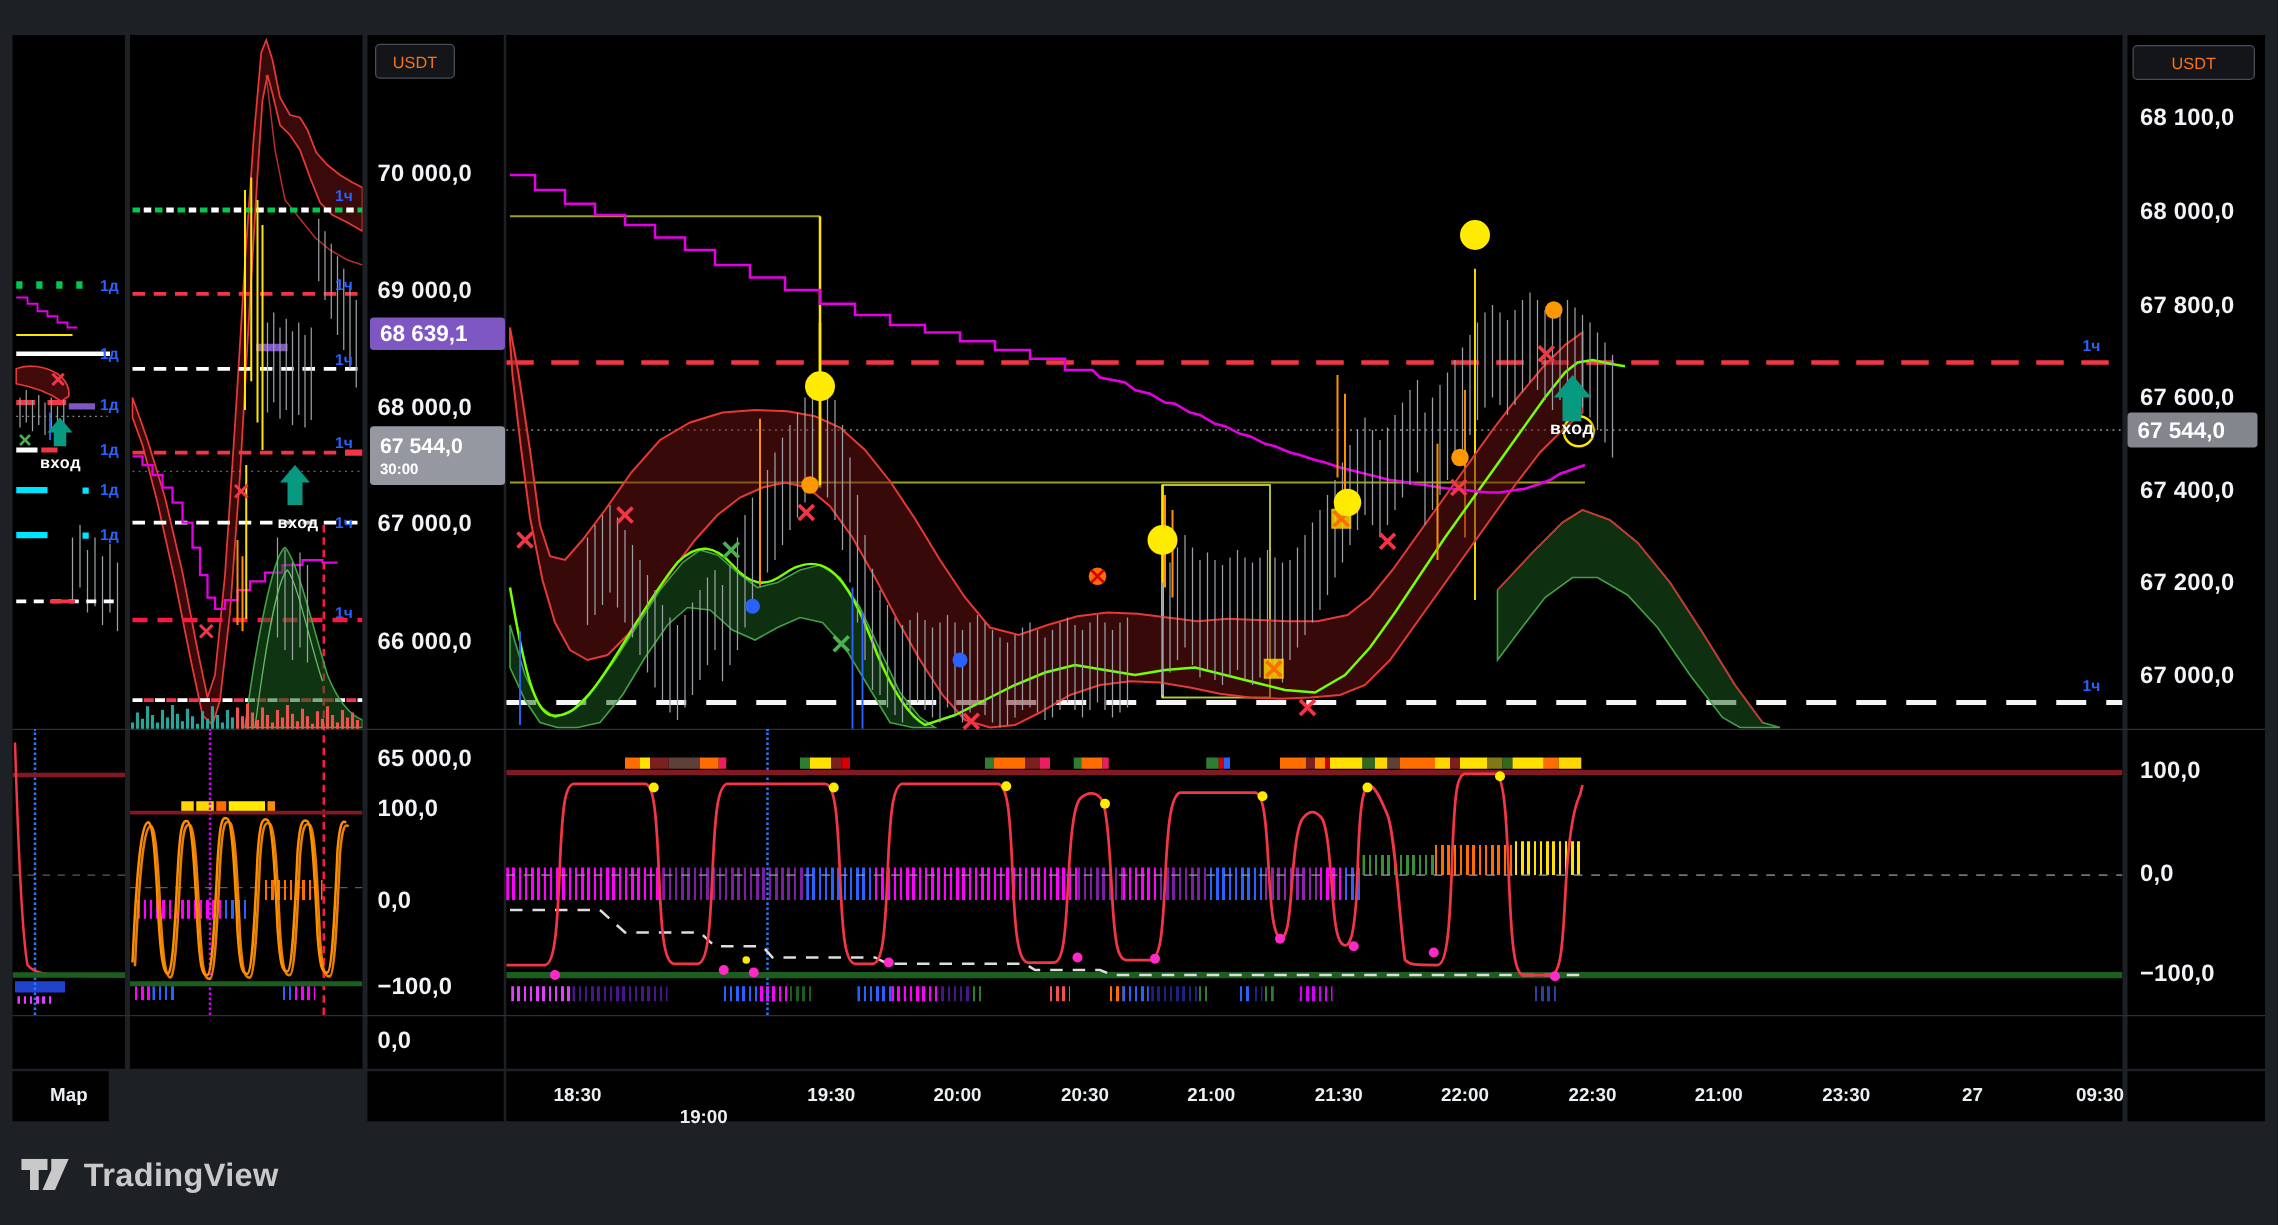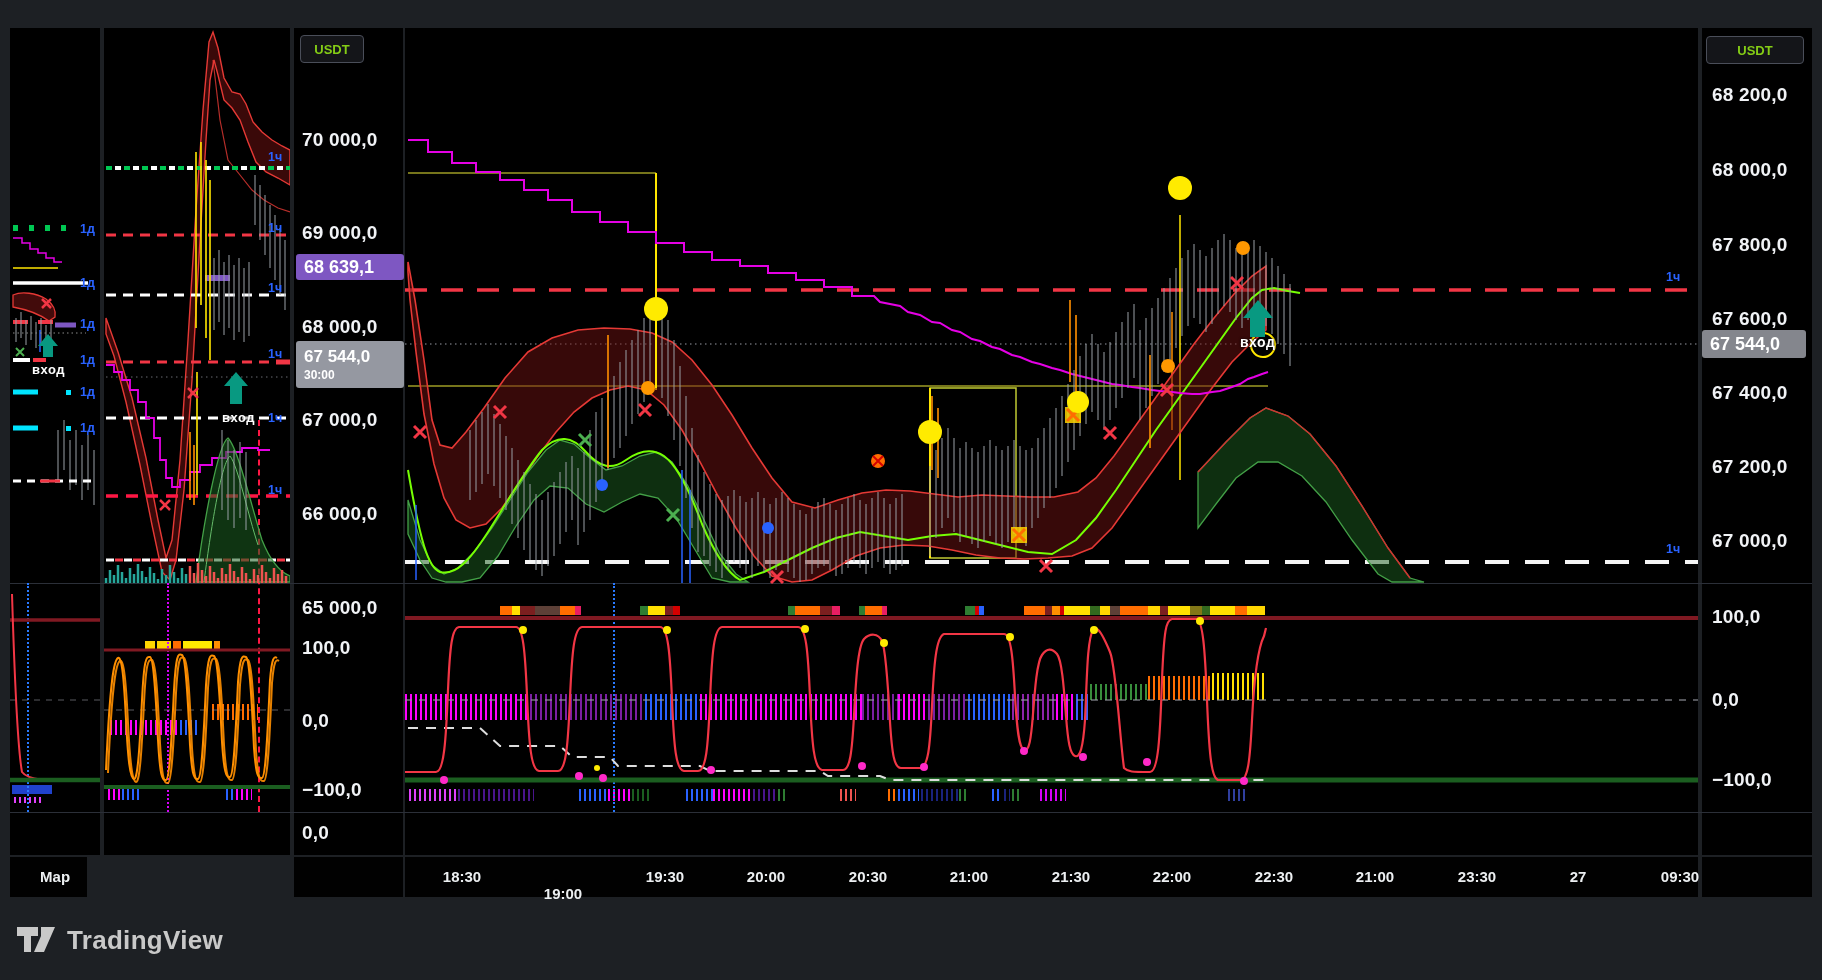--- a/index.html
+++ b/index.html
@@ -4,22 +4,22 @@
 <style>
   html,body{margin:0;padding:0;background:#1d2024;}
   .stage{position:relative;width:1822px;height:980px;background:#1d2024;font-family:"Liberation Sans",sans-serif;overflow:hidden;}
   .hdr{position:absolute;left:12px;top:6px;font-size:14px;color:#b8bcc4;white-space:nowrap;}
   .panel{position:absolute;top:28px;height:827px;background:#000;}
   .axisbox{position:absolute;top:857px;height:40px;background:#010101;}
   .axlbl{position:absolute;top:11px;transform:translateX(-50%);color:#eceff1;font-size:15px;font-weight:700;white-space:nowrap;}
   .divh{position:absolute;left:10px;width:1802px;height:1px;background:#2b2f38;}
   svg.lay{position:absolute;pointer-events:none;}
   .pricelbl{position:absolute;color:#f1f3f6;font-size:19px;font-weight:600;white-space:nowrap;letter-spacing:.2px;}
-  .usdtbtn{position:absolute;border:1px solid #4a4e59;border-radius:4px;background:#141519;color:#84cc16;
-    font-size:13px;font-weight:700;display:flex;align-items:center;justify-content:center;}
+  .usdtbtn{position:absolute;border:1px solid #4a4e59;border-radius:4px;background:#141519;color:#f97316;
+    font-size:13px;font-weight:400;display:flex;align-items:center;justify-content:center;}
   .badge{position:absolute;border-radius:3px;color:#fff;font-weight:600;display:flex;flex-direction:column;
     align-items:fl;justify-content:center;padding-left:8px;}
   .tf{position:absolute;color:#2962ff;font-size:12.5px;font-weight:700;}
   .entry{position:absolute;color:#fff;font-size:14px;font-weight:700;letter-spacing:.5px;text-shadow:0 0 3px #000;}
   .bar{position:absolute;}
   .st{position:absolute;background:repeating-linear-gradient(90deg,var(--c) 0 2px,transparent 2px 5px);}
   .vline{position:absolute;width:0;}
   .logo{position:absolute;left:17px;top:925px;display:flex;align-items:center;gap:10px;color:#c9c9c9;}
   .logo .word{font-size:26px;font-weight:700;letter-spacing:.3px;}
 </style>
@@ -334,21 +334,21 @@
         <circle cx="1083" cy="757" r="4"></circle>
         <circle cx="1147" cy="762" r="4"></circle>
       <circle cx="1244" cy="781" r="4"></circle>
     </g>
   </svg>
   <div class="tf" style="left:1666px;top:270px;">1ч</div>
   <div class="tf" style="left:1666px;top:542px;">1ч</div>
   <div class="entry" style="left:1240px;top:334px;">вход</div>
 
   <div class="usdtbtn" style="left:1706px;top:36px;width:96px;height:26px;">USDT</div>
-  <div class="pricelbl" style="left:1712px;top:84px;">68 200,0</div>
+  <div class="pricelbl" style="left:1712px;top:84px;">68 100,0</div>
   <div class="pricelbl" style="left:1712px;top:159px;">68 000,0</div>
   <div class="pricelbl" style="left:1712px;top:234px;">67 800,0</div>
   <div class="pricelbl" style="left:1712px;top:308px;">67 600,0</div>
   <div class="pricelbl" style="left:1712px;top:382px;">67 400,0</div>
   <div class="pricelbl" style="left:1712px;top:456px;">67 200,0</div>
   <div class="pricelbl" style="left:1712px;top:530px;">67 000,0</div>
   <div class="badge" style="left:1702px;top:330px;width:96px;height:28px;background:#84868d;font-size:18px;">
     <span>67 544,0</span>
   </div>
   <div class="pricelbl" style="left:1712px;top:606px;">100,0</div>

